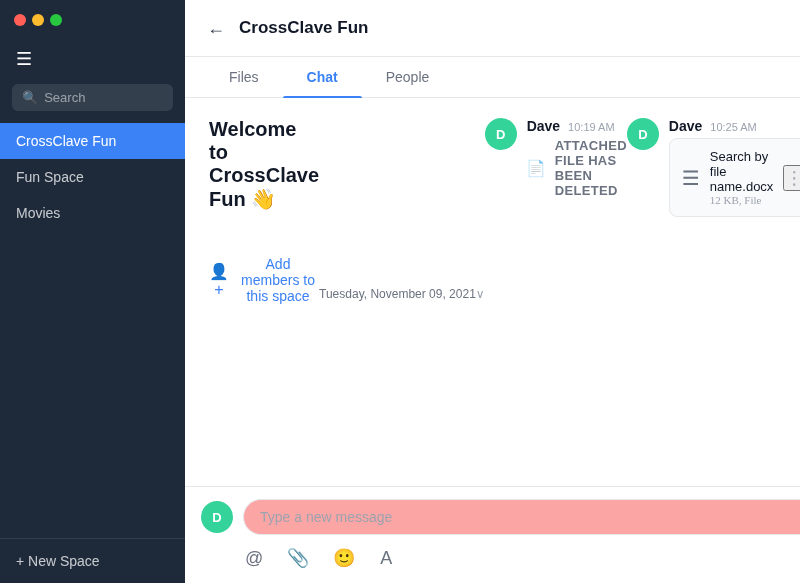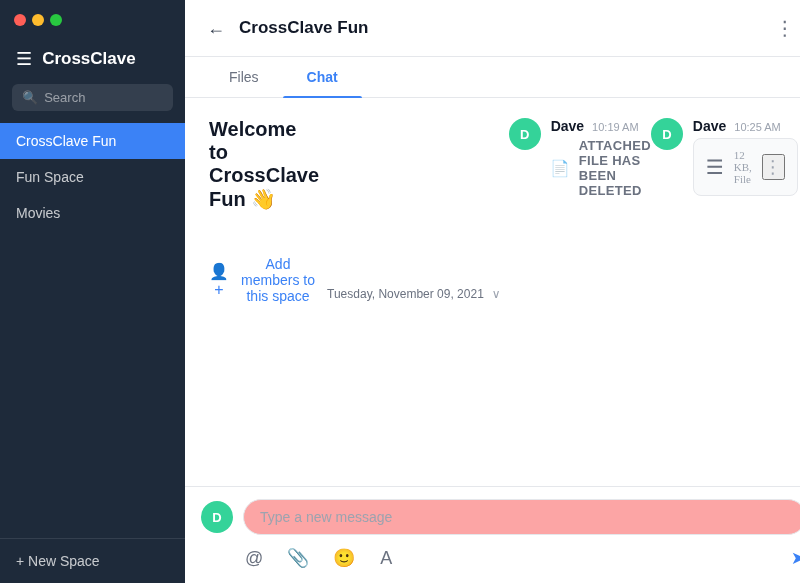--- a/index.html
+++ b/index.html
@@ -190,21 +190,21 @@
       font-weight: 500;
       cursor: pointer;
       background: none;
       border: none;
     }
 
     .date-divider {
       display: flex;
       align-items: center;
       justify-content: center;
-      gap: 8px;
+      gap: 0;
       margin: 16px 0 12px 0;
       color: #6b7280;
       font-size: 12px;
     }
     .date-divider-line {
       flex: 1;
       height: 1px;
       background: #e5e7eb;
     }
     .date-text { white-space: nowrap; }
@@ -353,21 +353,20 @@
 <body>
 
 <div class="sidebar">
   <div class="traffic-lights">
     <div class="tl tl-red"></div>
     <div class="tl tl-yellow"></div>
     <div class="tl tl-green"></div>
   </div>
   <div class="sidebar-header">
     <span class="sidebar-menu-icon">☰</span>
-    <span class="sidebar-title">CrossClave</span>
   </div>
   <div class="sidebar-search">
     <span class="search-icon">🔍</span>
     <input type="text" placeholder="Search" style="">
   </div>
   <nav class="sidebar-nav">
     <div class="sidebar-item active">
       <span>CrossClave Fun</span>
     </div>
     <div class="sidebar-item">
@@ -390,20 +389,23 @@
     <span class="main-header-title">CrossClave Fun</span>
     <button class="more-btn">⋮</button>
   </div>
 
   <div class="tabs">
     <div class="tab">
       <span>Files</span>
     </div>
     <div class="tab active">
       <span>Chat</span>
+    </div>
+    <div class="tab">
+      <span>People</span>
     </div>
   </div>
 
   <div class="chat-area">
     <div class="welcome-section">
       <div class="welcome-title">Welcome to CrossClave Fun 👋</div>
       <div class="welcome-text">
         <br>
       </div>
       <button class="add-members-btn">
@@ -440,20 +442,21 @@
         <span>D</span>
       </div>
       <div class="message-content">
         <div class="message-meta">
           <span class="message-author">Dave</span>
           <span class="message-time">10:25 AM</span>
         </div>
         <div class="file-card">
           <span class="file-icon">☰</span>
           <div class="file-info">
+            <div class="file-name">Search by file name.docx</div>
             <div class="file-meta">12 KB, File</div>
           </div>
           <button class="file-more">⋮</button>
         </div>
       </div>
     </div>
   </div>
 
   <div class="input-area">
     <div class="input-row">

